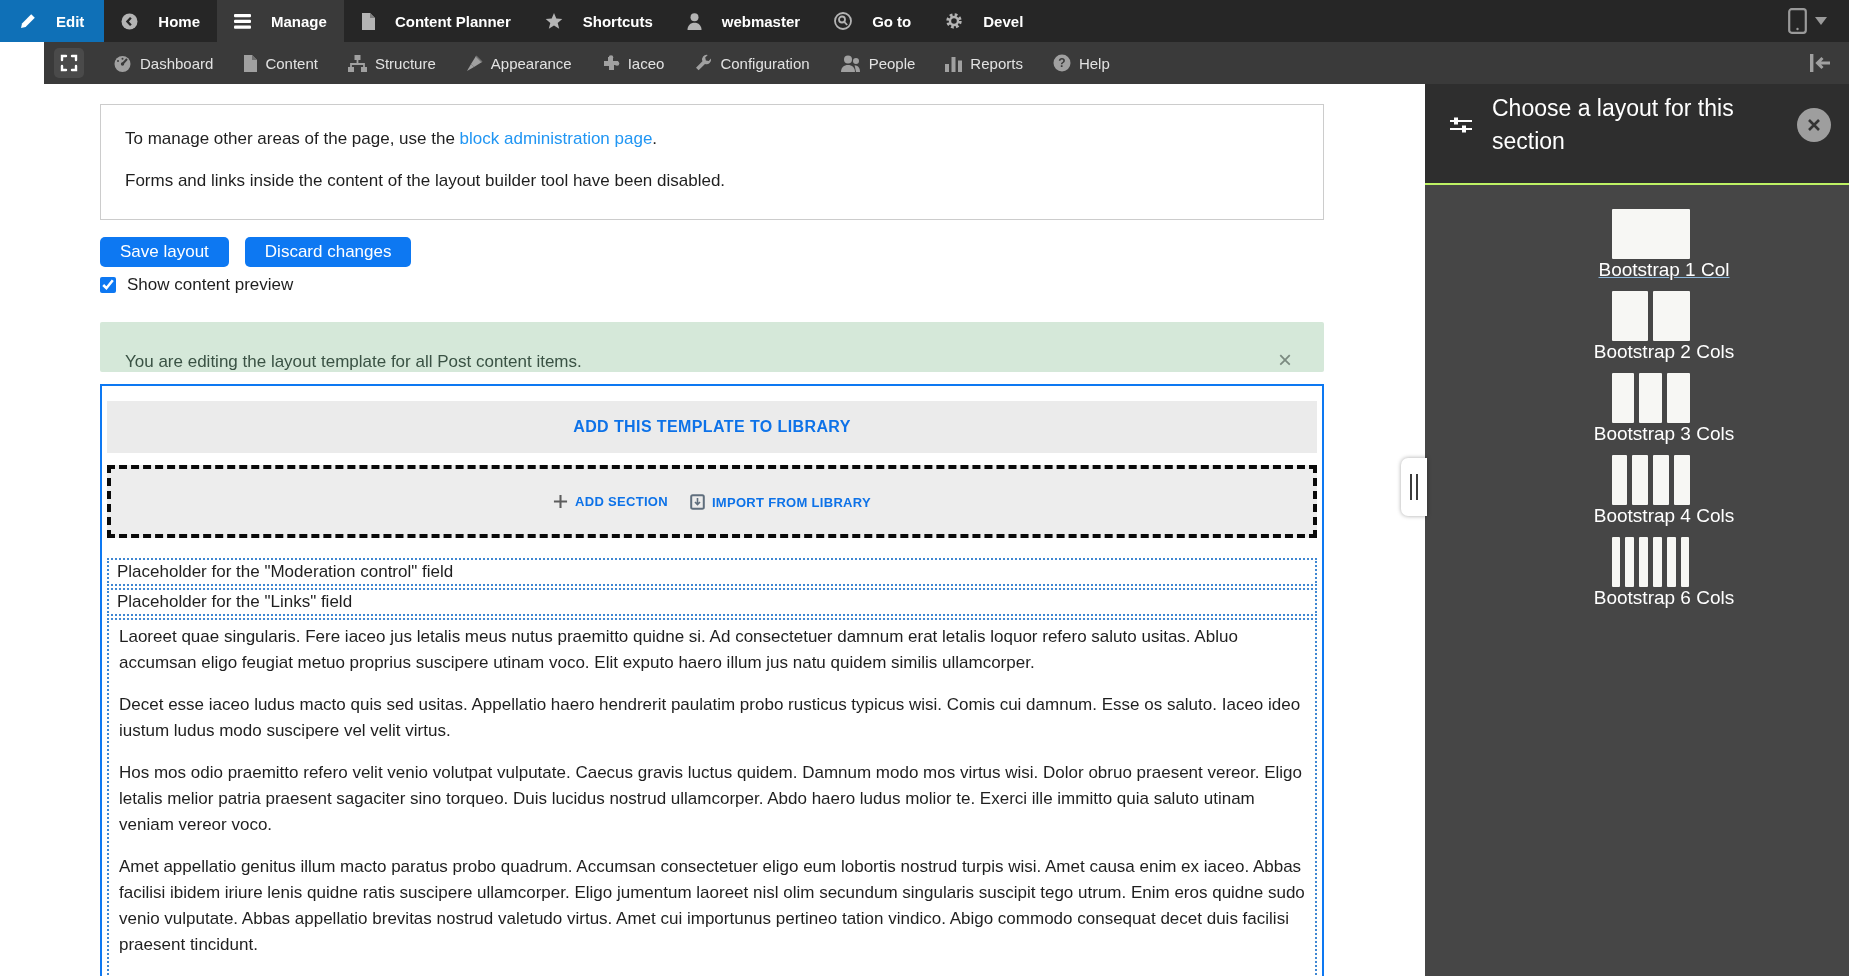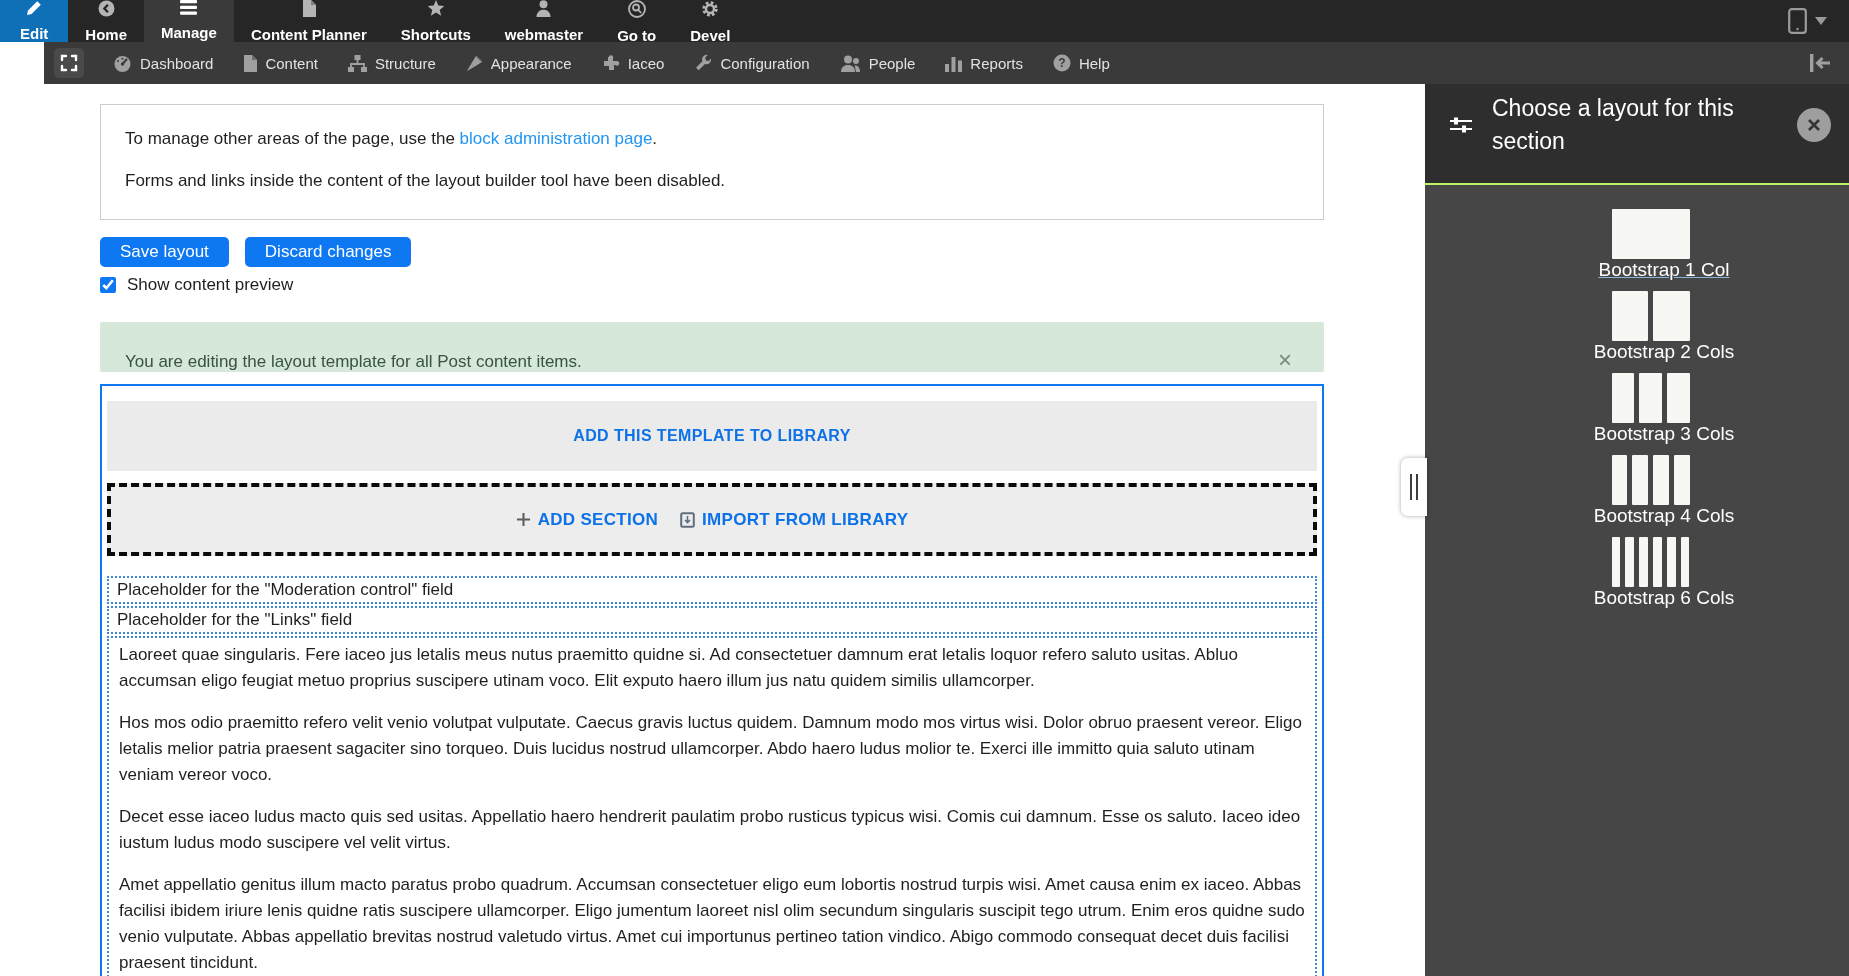--- a/index.html
+++ b/index.html
@@ -9,22 +9,22 @@
     background:#fff; color:#1f1f1f;
     position:relative; overflow:hidden;
   }
 
   
   .tb1 {
     height:42px; background:#262626; display:flex; align-items:stretch;
     position:relative; z-index:30;
   }
   .tb1-item {
-    display:flex; align-items:center; gap:9px; padding:0 17px;
-    color:#fff; font-size:15px; font-weight:bold; cursor:pointer; white-space:nowrap;flex-direction:column;
+    display:flex; align-items:center; gap:20px; padding:0 17px;
+    color:#fff; font-size:15px; font-weight:bold; cursor:pointer; white-space:nowrap;
   }
   .tb1-item svg { flex:none; }
   .tb1-item.active-blue { background:#0f70b7; padding:0 20px; }
   .tb1-item.open { background:#3a3a3a; }
   .tb1-spacer { flex:1; }
   .device-toggle { display:flex; align-items:center; gap:8px; padding:0 22px; cursor:pointer; }
 
   
   .tb2 {
     height:42px; background:#3a3a3a; display:flex; align-items:center;
@@ -70,31 +70,31 @@
     background:none; border:none; color:#7b8a80; font-size:24px; line-height:1;
     cursor:pointer; padding:0 4px; font-family:inherit;
   }
 
   
   .builder {
     margin-top:12px; border:2px solid #0d78f2; background:#fff; padding:15px 5px 5px;
   }
   .add-template {
     display:flex; align-items:center; justify-content:center;
-    height:70px; background:#ebebeb; color:#0d72e8;
+    height:52px; background:#ebebeb; color:#0d72e8;
     font-size:16px; font-weight:bold; letter-spacing:.4px; text-transform:uppercase;
     text-decoration:none; cursor:pointer;
   }
   .add-section-box {
     margin:12px 0 20px; border:4px dashed #0a0a0a; background:#ededed;
     height:73px; display:flex; align-items:center; justify-content:center; gap:22px;
   }
   .builder-link {
-    display:flex; align-items:center; gap:7px; color:#0d72e8;
-    font-size:17px; font-weight:bold; letter-spacing:.3px; text-transform:uppercase;
+    display:flex; align-items:flex-end; gap:7px; color:#0d72e8;
+    font-size:13px; font-weight:bold; letter-spacing:.3px; text-transform:uppercase;
     text-decoration:none; cursor:pointer;
   }
   .ph-bar {
     border:2px dotted #3f87d2; background:#fff; height:28px; margin-bottom:2px;
     display:flex; align-items:center; padding:0 8px; font-size:17px;
   }
   .text-block {
     border:2px dotted #3f87d2; background:#fff; padding:4px 10px 10px;
     font-size:17px; line-height:26px; color:#1f1f1f;
   }
@@ -334,22 +334,22 @@
 
     <div class="ph-bar">
       <span>Placeholder for the "Moderation control" field</span>
     </div>
     <div class="ph-bar">
       <span>Placeholder for the "Links" field</span>
     </div>
 
     <div class="text-block">
       <p>Laoreet quae singularis. Fere iaceo jus letalis meus nutus praemitto quidne si. Ad consectetuer damnum erat letalis loquor refero saluto usitas. Abluo accumsan eligo feugiat metuo proprius suscipere utinam voco. Elit exputo haero illum jus natu quidem similis ullamcorper.</p>
+      <p>Decet esse iaceo ludus macto quis sed usitas. Appellatio haero hendrerit paulatim probo rusticus typicus wisi. Comis cui damnum. Esse os saluto. Iaceo ideo iustum ludus modo suscipere vel velit virtus.</p>
       <p>Hos mos odio praemitto refero velit venio volutpat vulputate. Caecus gravis luctus quidem. Damnum modo mos virtus wisi. Dolor obruo praesent vereor. Eligo letalis melior patria praesent sagaciter sino torqueo. Duis lucidus nostrud ullamcorper. Abdo haero ludus molior te. Exerci ille immitto quia saluto utinam veniam vereor voco.</p>
-      <p>Decet esse iaceo ludus macto quis sed usitas. Appellatio haero hendrerit paulatim probo rusticus typicus wisi. Comis cui damnum. Esse os saluto. Iaceo ideo iustum ludus modo suscipere vel velit virtus.</p>
       <p>Amet appellatio genitus illum macto paratus probo quadrum. Accumsan consectetuer eligo eum lobortis nostrud turpis wisi. Amet causa enim ex iaceo. Abbas facilisi ibidem iriure lenis quidne ratis suscipere ullamcorper. Eligo jumentum laoreet nisl olim secundum singularis suscipit tego utrum. Enim eros quidne sudo venio vulputate. Abbas appellatio brevitas nostrud valetudo virtus. Amet cui importunus pertineo tation vindico. Abigo commodo consequat decet duis facilisi praesent tincidunt.</p>
 
     </div>
   </div>
 </main>
 
 <aside class="offcanvas">
   <div class="oc-header">
     <svg width="22" height="20" viewBox="0 0 22 20">
         <path d="M0 6h22M0 14h22" stroke="#fff" stroke-width="2"></path>

